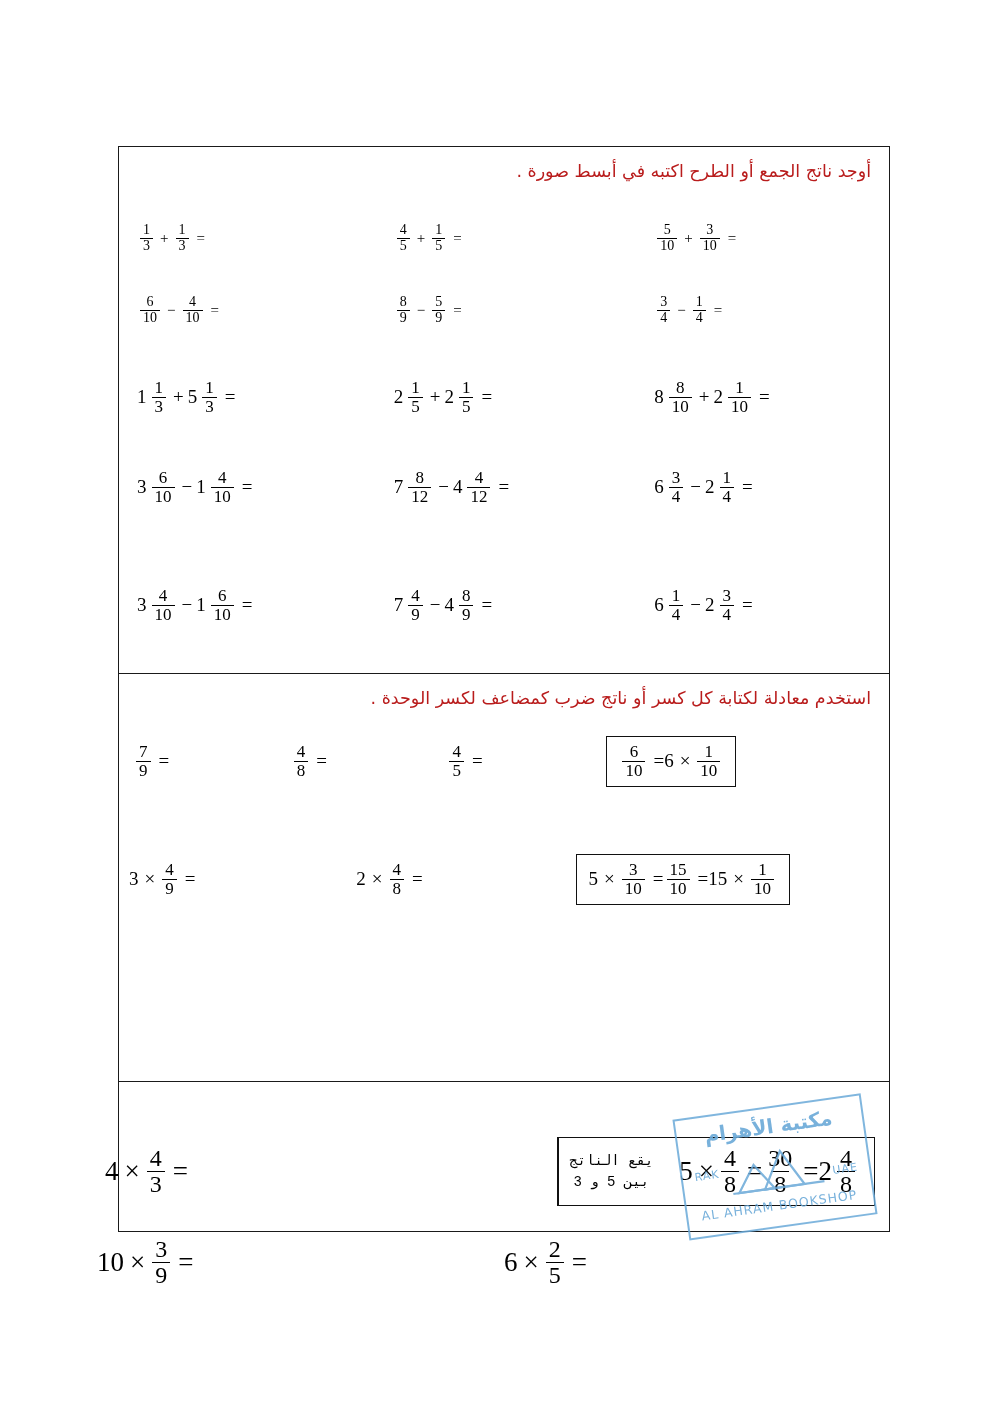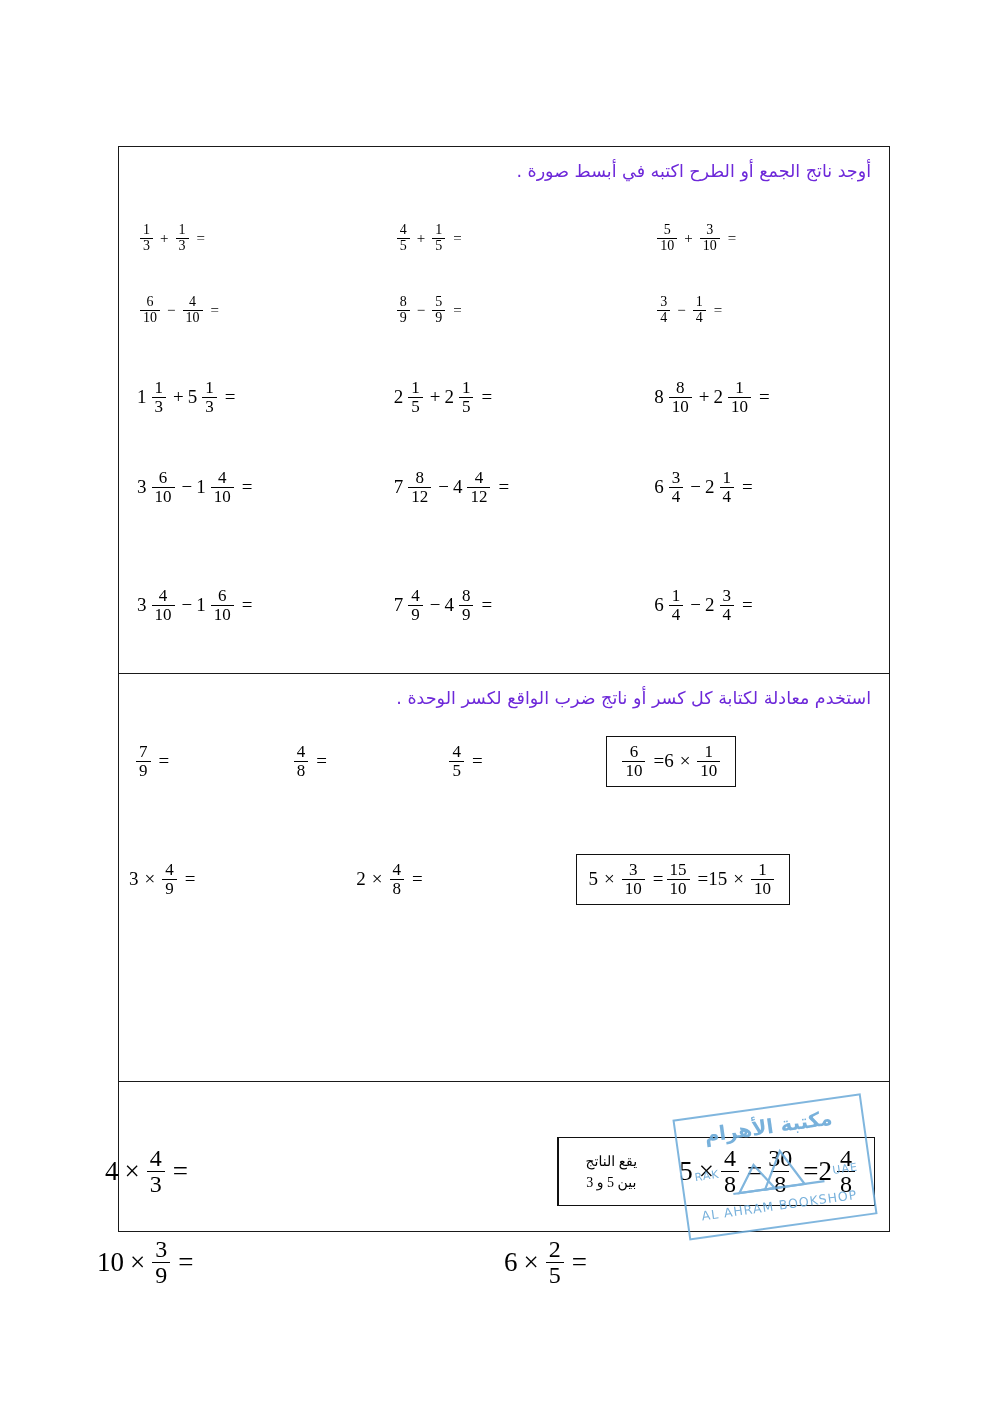--- a/index.html
+++ b/index.html
@@ -42,21 +42,21 @@
   }
   .sec1 { top: 0; height: 527px; border-bottom: 1.6px solid #1a1a1a; }
   .sec2 { top: 527px; height: 408px; border-bottom: 1.6px solid #1a1a1a; }
   .sec3 { top: 935px; height: 149px; }
 
   .instruction {
     direction: rtl;
     text-align: right;
     font-family: "DejaVu Sans", sans-serif;
     font-size: 17.5px;
-    color: #6d28d9;
+    color: #b91c1c;
     padding: 14px 18px 0 18px;
     letter-spacing: 0px;
   }
 
   
   .row {
     position: absolute;
     left: 0;
     width: 100%;
     display: flex;
@@ -135,21 +135,21 @@
     box-sizing: border-box;
   }
   .notebox .noteexpr {
     display: flex;
     align-items: center;
     padding: 8px 16px;
   }
   .notebox .notetext {
     border-left: 1.5px solid #111;
     direction: rtl;
-    font-family: Liberation Serif, serif;
+    font-family: Liberation Mono, monospace;
     font-size: 14px;
     display: flex;
     flex-direction: column;
     justify-content: center;
     align-items: center;
     padding: 4px 8px;
     line-height: 1.5;
     min-width: 88px;
   }
 
@@ -461,21 +461,21 @@
                 <span class="n">6</span>
                 <span class="d">10</span>
               </span>
             <span class="eq">=</span>
           </span>
         </div>
       </div>
     </div>
 
     <div class="section sec2">
-      <div class="instruction">استخدم معادلة لكتابة كل كسر أو ناتج ضرب الواقع لكسر الوحدة .</div>
+      <div class="instruction">استخدم معادلة لكتابة كل كسر أو ناتج ضرب كمضاعف لكسر الوحدة .</div>
 
       <div class="s2row" style="top:62px;">
         <div class="cell c1" style="flex:0 0 38%; padding-left:10px;">
           <span class="boxed">
             <span class="expr s-md">
               <span class="frac">
                   <span class="n">6</span>
                   <span class="d">10</span>
                 </span>
               <span class="eq">=</span>

